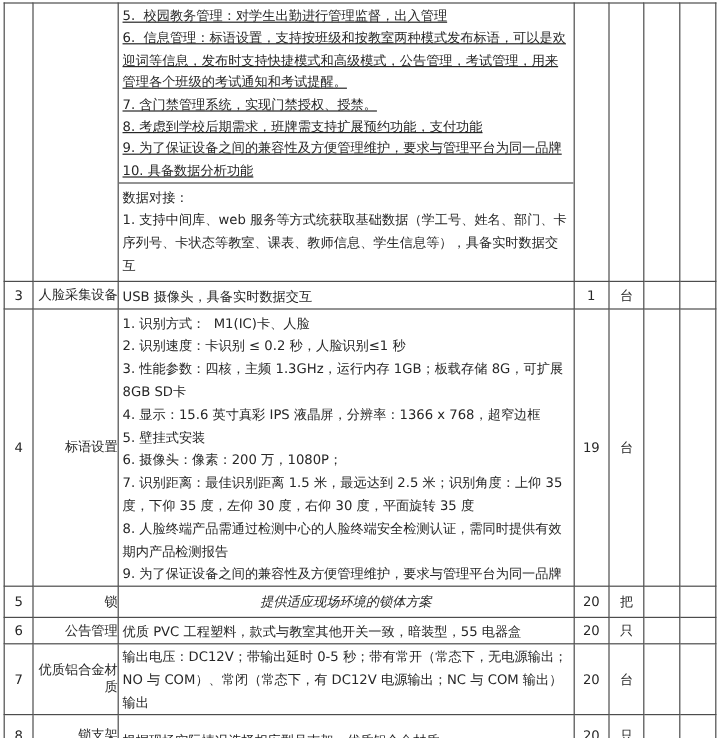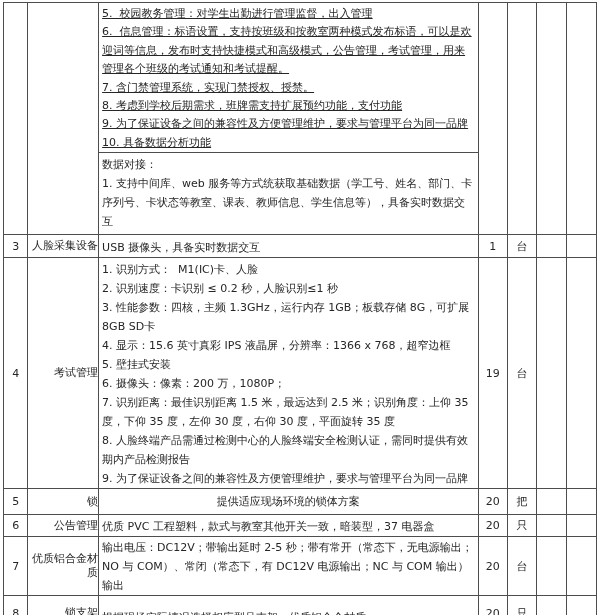--- a/index.html
+++ b/index.html
@@ -40,20 +40,21 @@
     white-space:pre-wrap;
     word-break:break-all;
     text-align:left;
   }
   .spec-text.tight{line-height:18.4px;text-decoration:underline;}
   .center-text{
     text-align:center;
     white-space:normal;
     padding-top:0;
     line-height:24px;
+    font-style:italic;
   }
   
   .sub1{
     height:149px;
     border-bottom:1px solid #4d4d4d;
     overflow:hidden;
   }
   .sub2{height:81px;overflow:hidden;}
 
   tr.row-cont{height:232px;}
@@ -113,21 +114,21 @@
         <div class="spec-text" style="padding-top:3px">USB 摄像头，具备实时数据交互</div>
       </td>
       <td class="qty">1</td>
       <td class="unit">台</td>
       <td></td>
       <td></td>
     </tr>
 
     <tr class="row-4">
       <td class="seq">4</td>
-      <td class="name">考试管理</td>
+      <td class="name">标语设置</td>
       <td class="spec-cell">
         <div class="spec-text">1. 识别方式：  M1(IC)卡、人脸
 2. 识别速度：卡识别 ≤ 0.2 秒，人脸识别≤1 秒
 3. 性能参数：四核，主频 1.3GHz，运行内存 1GB；板载存储 8G，可扩展 8GB SD卡
 4. 显示：15.6 英寸真彩 IPS 液晶屏，分辨率：1366 x 768，超窄边框
 5. 壁挂式安装
 6. 摄像头：像素：200 万，1080P；
 7. 识别距离：最佳识别距离 1.5 米，最远达到 2.5 米；识别角度：上仰 35 度，下仰 35 度，左仰 30 度，右仰 30 度，平面旋转 35 度
 8. 人脸终端产品需通过检测中心的人脸终端安全检测认证，需同时提供有效期内产品检测报告
 9. 为了保证设备之间的兼容性及方便管理维护，要求与管理平台为同一品牌</div>
@@ -147,33 +148,33 @@
       <td class="qty">20</td>
       <td class="unit">把</td>
       <td></td>
       <td></td>
     </tr>
 
     <tr class="row-6">
       <td class="seq">6</td>
       <td class="name">公告管理</td>
       <td class="spec-cell">
-        <div class="spec-text" style="padding-top:2px">优质 PVC 工程塑料，款式与教室其他开关一致，暗装型，37 电器盒</div>
+        <div class="spec-text" style="padding-top:2px">优质 PVC 工程塑料，款式与教室其他开关一致，暗装型，55 电器盒</div>
       </td>
       <td class="qty">20</td>
       <td class="unit">只</td>
       <td></td>
       <td></td>
     </tr>
 
     <tr class="row-7">
       <td class="seq">7</td>
       <td class="name">优质铝合金材质</td>
       <td class="spec-cell">
-        <div class="spec-text">输出电压：DC12V；带输出延时 2-5 秒；带有常开（常态下，无电源输出；NO 与 COM）、常闭（常态下，有 DC12V 电源输出；NC 与 COM 输出）输出</div>
+        <div class="spec-text">输出电压：DC12V；带输出延时 0-5 秒；带有常开（常态下，无电源输出；NO 与 COM）、常闭（常态下，有 DC12V 电源输出；NC 与 COM 输出）输出</div>
       </td>
       <td class="qty">20</td>
       <td class="unit">台</td>
       <td></td>
       <td></td>
     </tr>
 
     <tr class="row-8">
       <td class="seq">8</td>
       <td class="name">锁支架</td>

